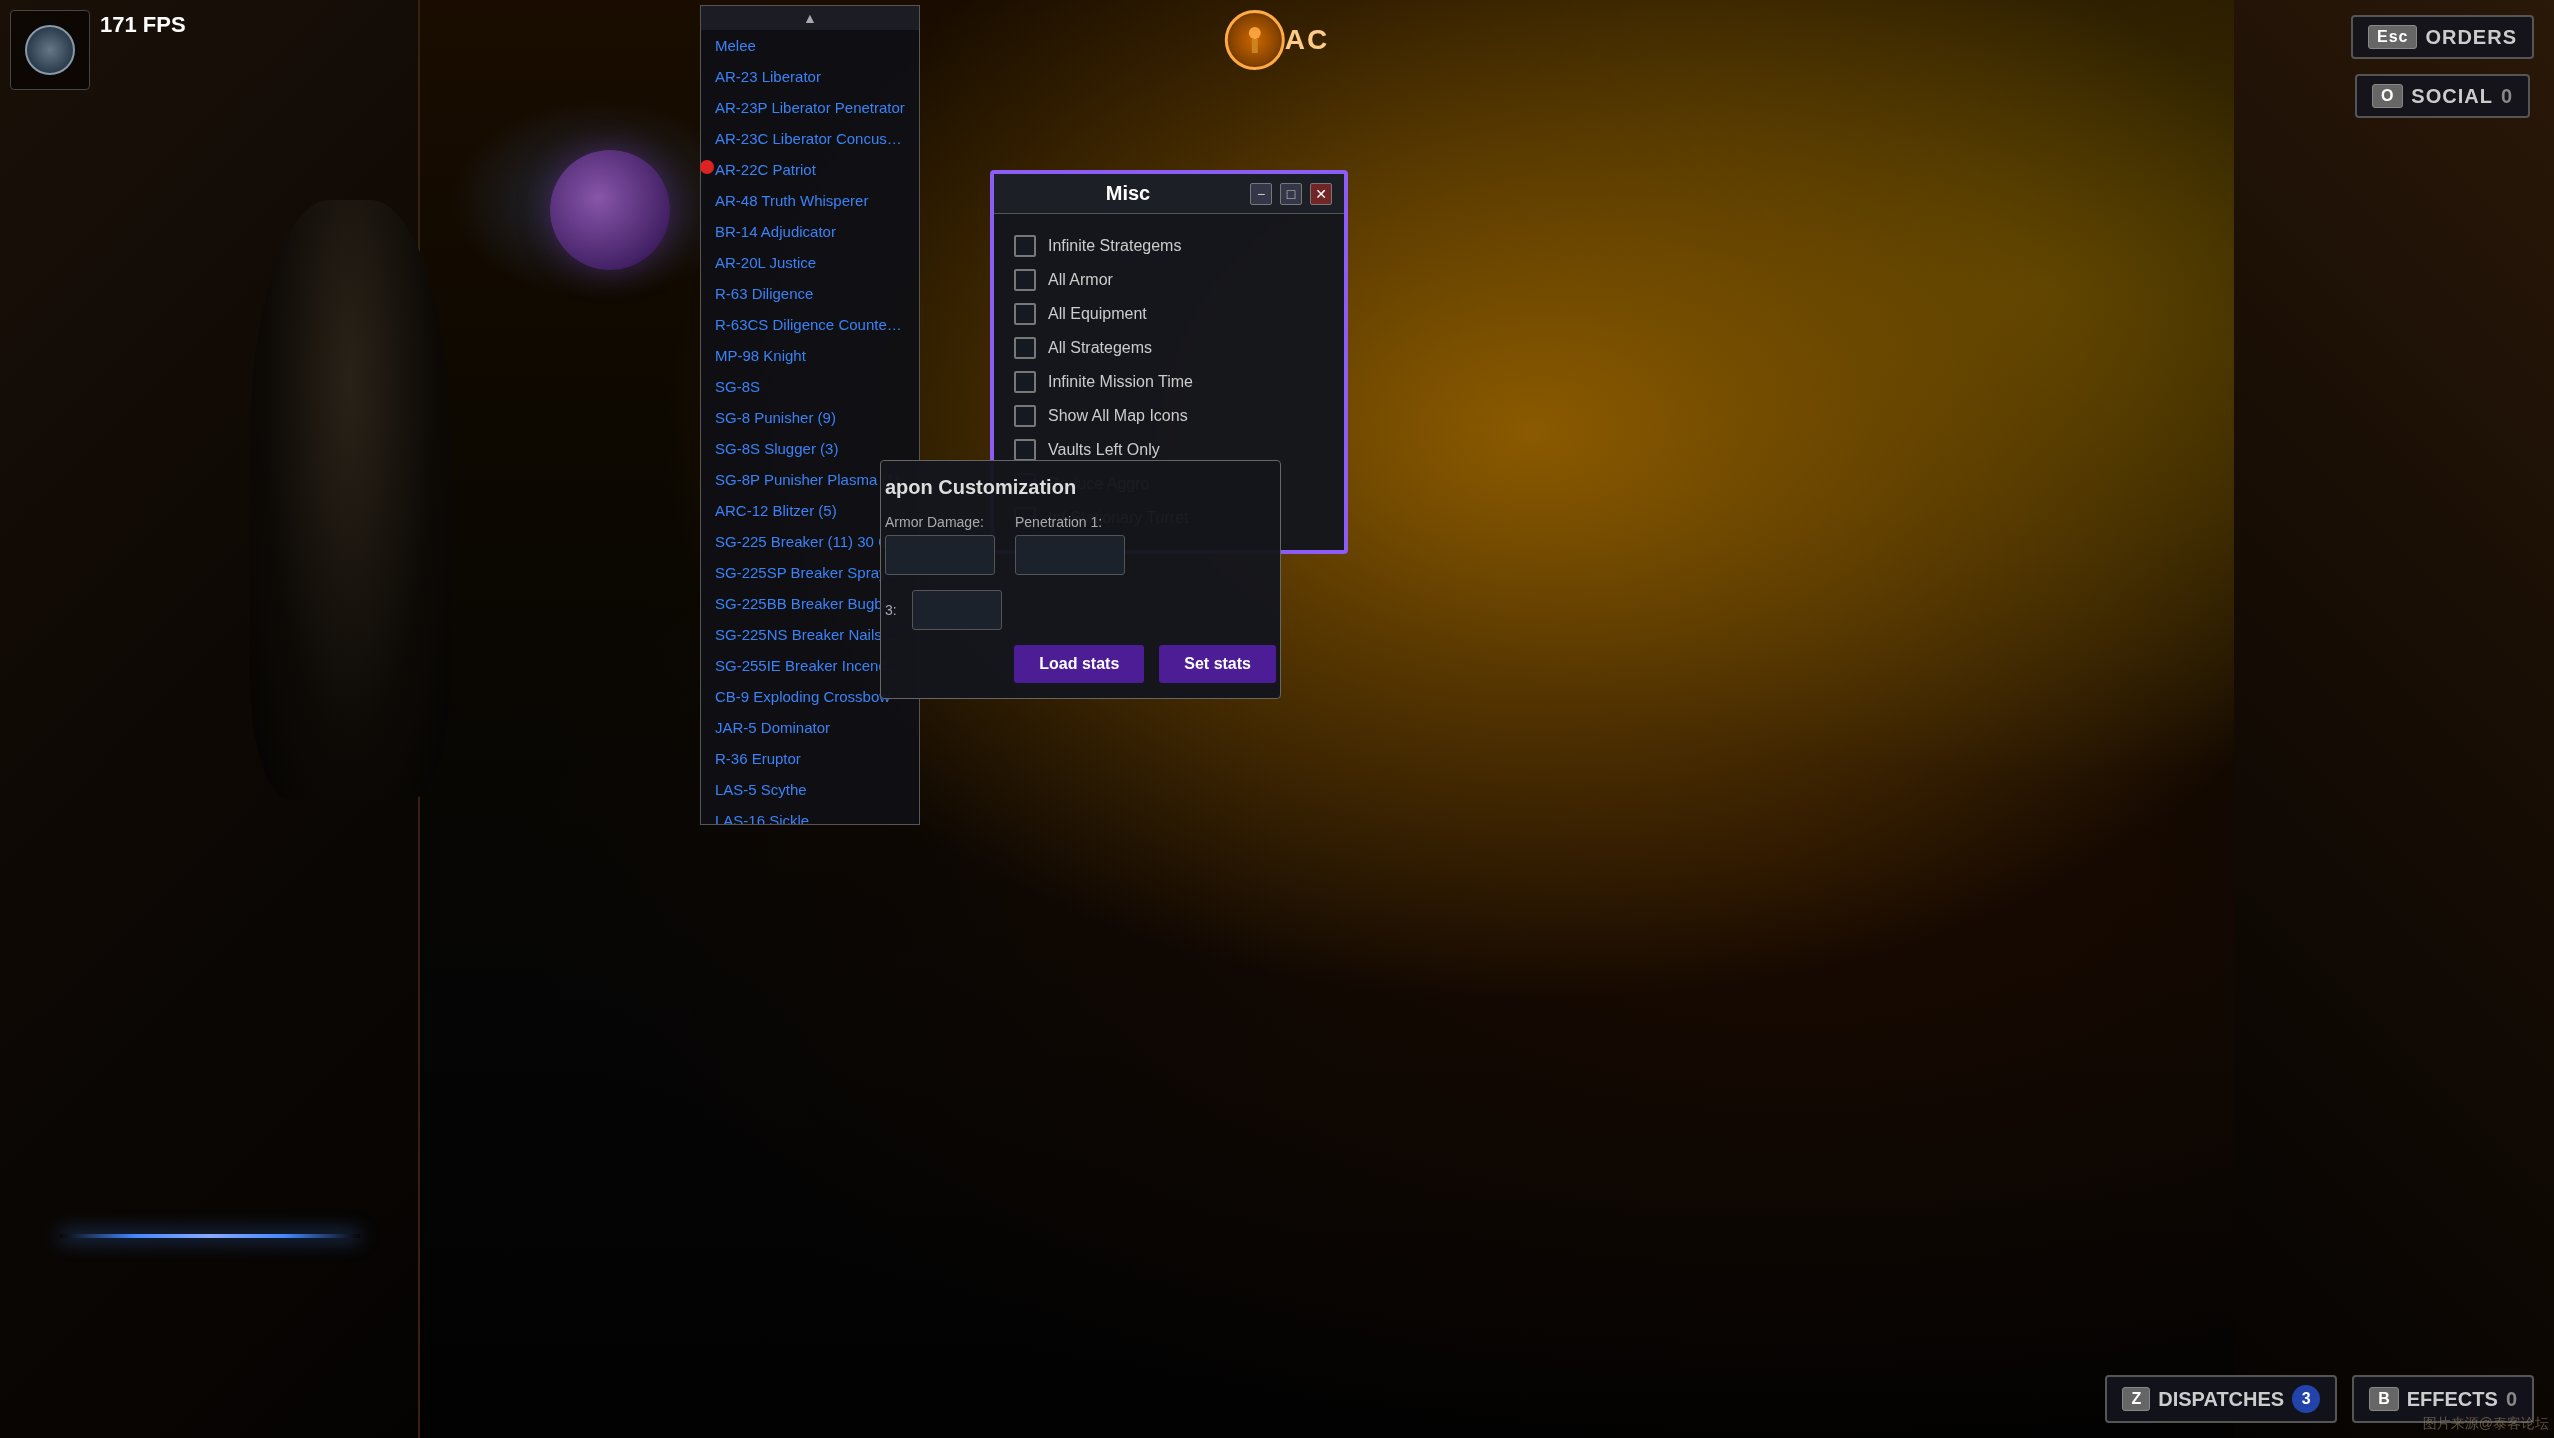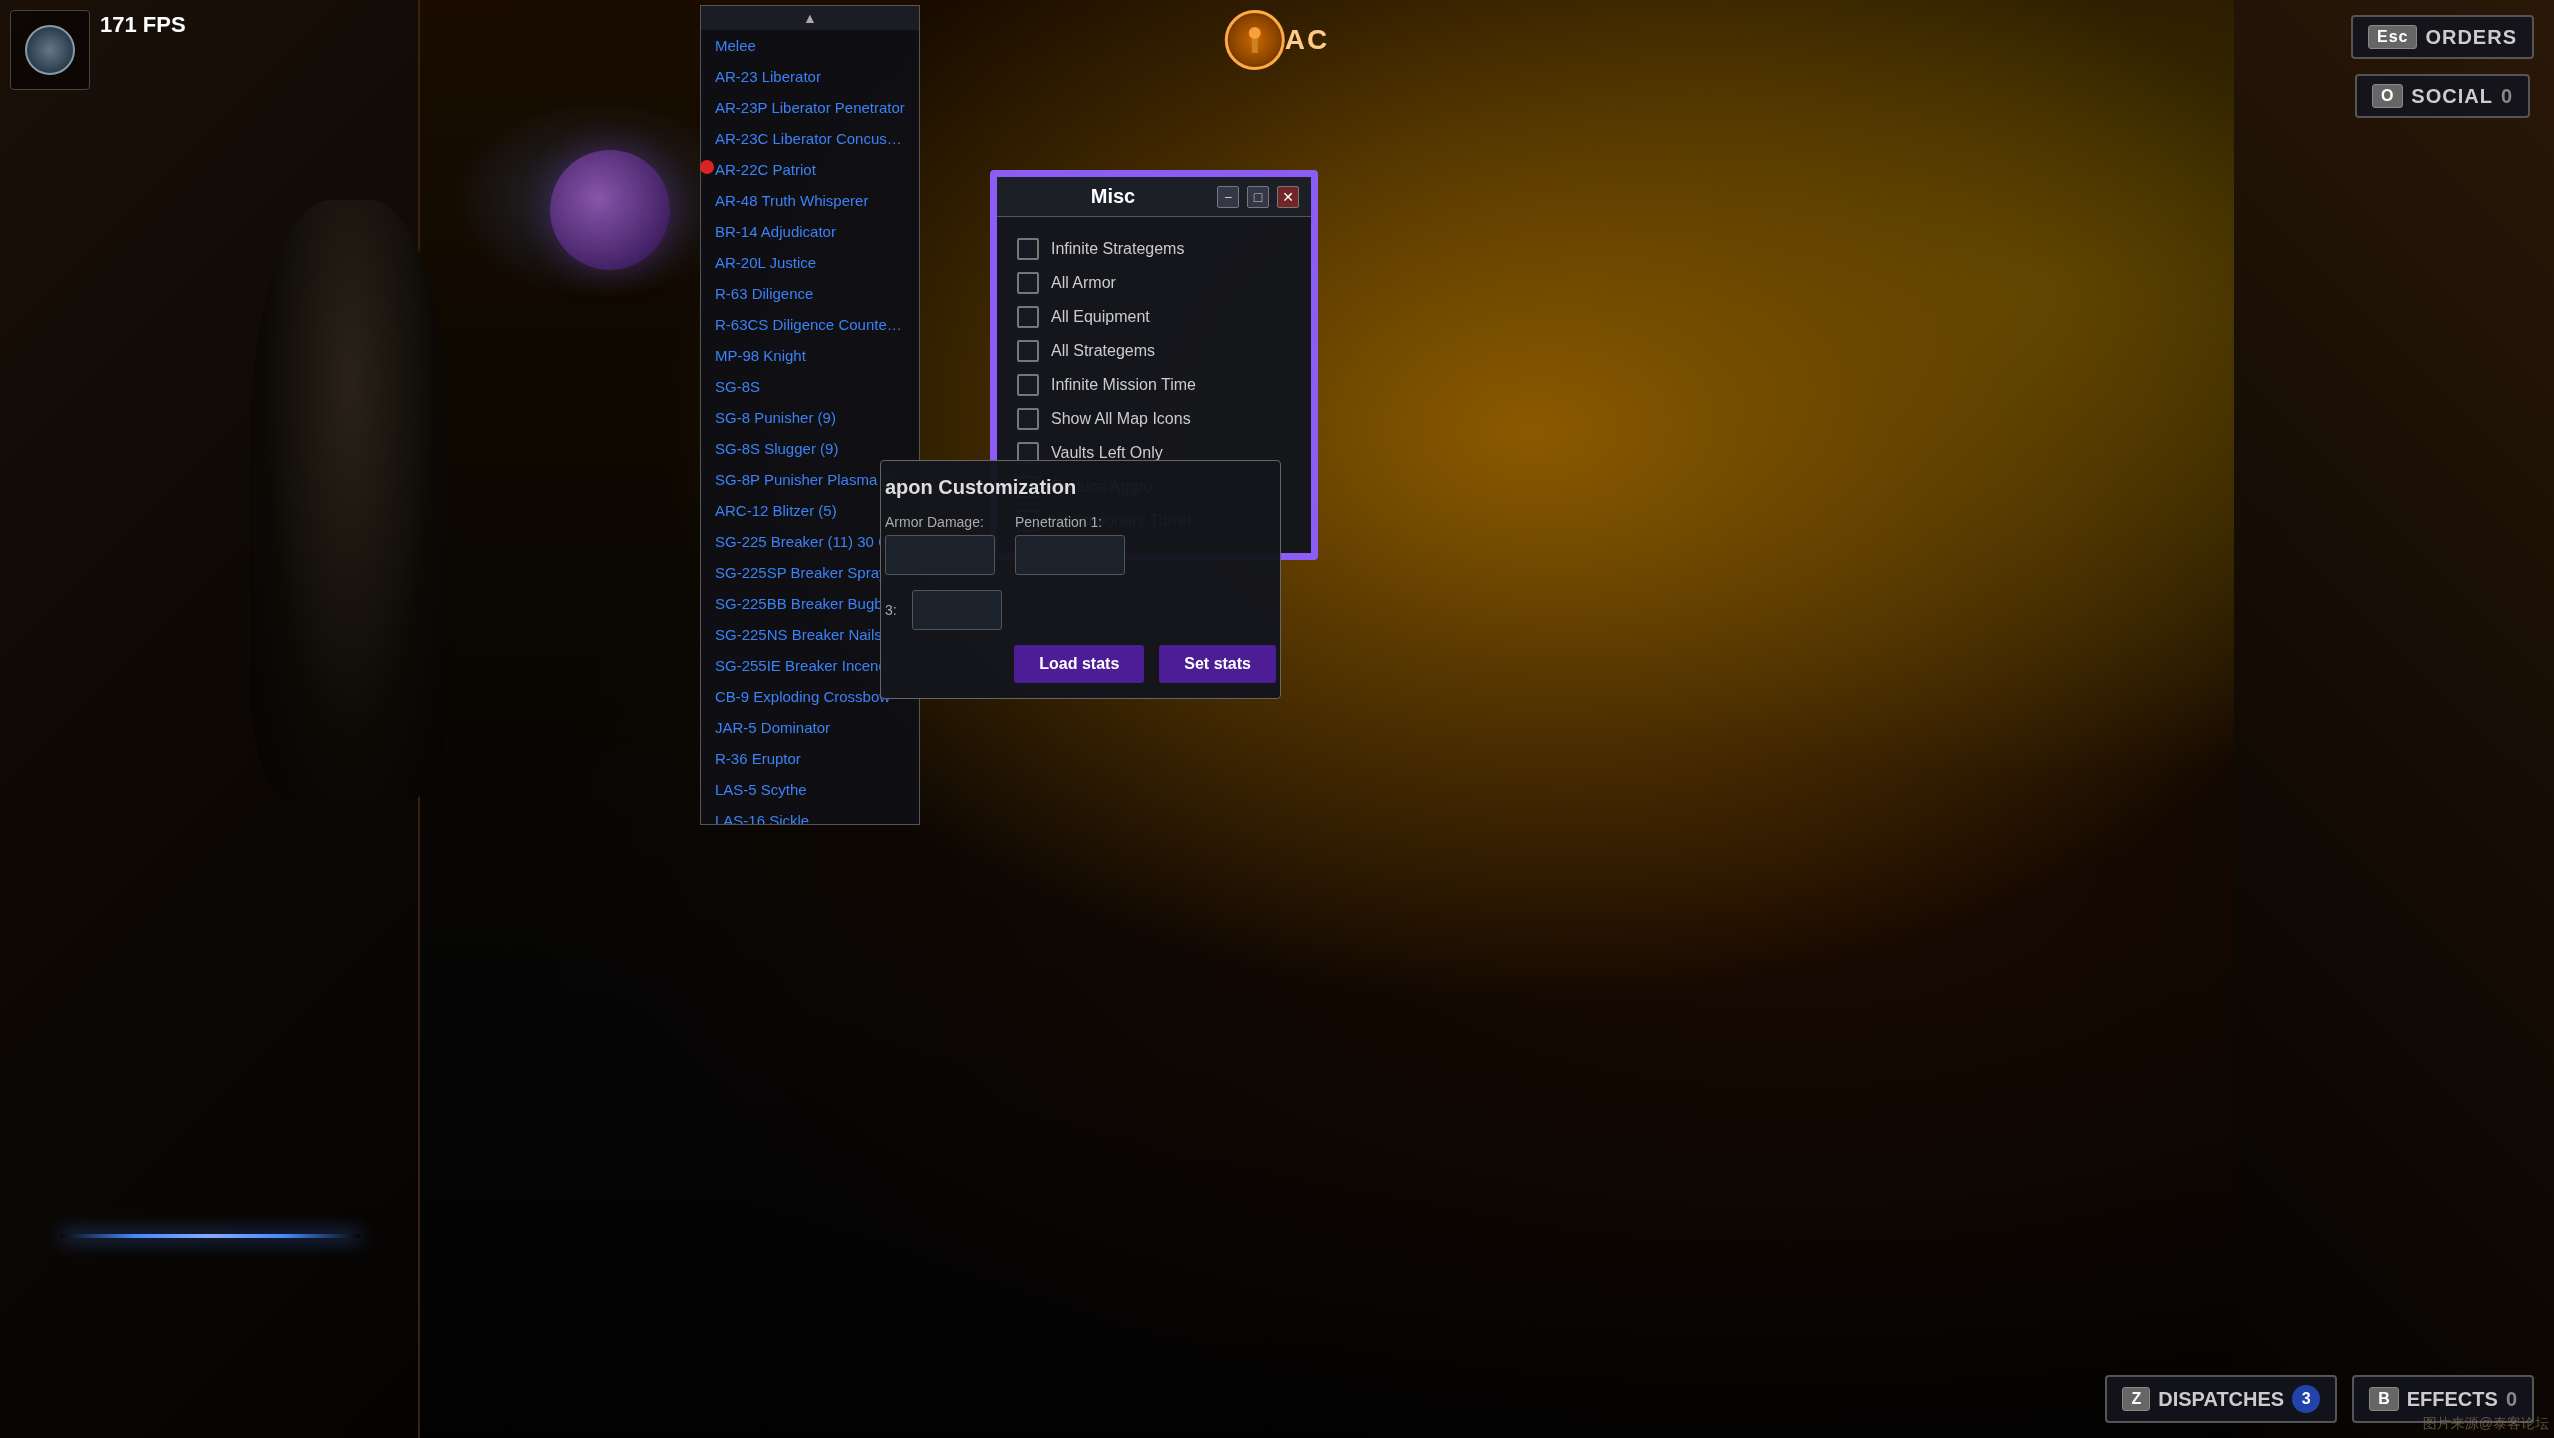--- a/index.html
+++ b/index.html
@@ -245,23 +245,23 @@
       white-space: nowrap;
       overflow: hidden;
       text-overflow: ellipsis;
     }
 
     
     #misc-panel {
       position: absolute;
       top: 170px;
       left: 990px;
-      width: 328px;
+      width: 358px;
       background: rgba(20, 22, 28, 0.97);
-      border: 7px solid #8b5cf6;
+      border: 4px solid #8b5cf6;
       border-radius: 4px;
       z-index: 200;
     }
 
     .misc-titlebar {
       display: flex;
       align-items: center;
       justify-content: space-between;
       padding: 8px 12px;
       background: rgba(30,32,40,0.95);
@@ -514,21 +514,21 @@
       <div class="dropdown-item">AR-23C Liberator Concussive</div>
       <div class="dropdown-item">AR-22C Patriot</div>
       <div class="dropdown-item">AR-48 Truth Whisperer</div>
       <div class="dropdown-item">BR-14 Adjudicator</div>
       <div class="dropdown-item">AR-20L Justice</div>
       <div class="dropdown-item">R-63 Diligence</div>
       <div class="dropdown-item">R-63CS Diligence Counter Sniper</div>
       <div class="dropdown-item">MP-98 Knight</div>
       <div class="dropdown-item">SG-8S</div>
       <div class="dropdown-item">SG-8 Punisher (9)</div>
-      <div class="dropdown-item">SG-8S Slugger (9)</div>
+      <div class="dropdown-item">SG-8S Slugger (3)</div>
       <div class="dropdown-item">SG-8P Punisher Plasma (1)</div>
       <div class="dropdown-item">ARC-12 Blitzer (5)</div>
       <div class="dropdown-item">SG-225 Breaker (11) 30 6 2</div>
       <div class="dropdown-item">SG-225SP Breaker Spray&amp;Pray (16)</div>
       <div class="dropdown-item">SG-225BB Breaker Bugbiter (7)</div>
       <div class="dropdown-item">SG-225NS Breaker Nailspitter (11)</div>
       <div class="dropdown-item">SG-255IE Breaker Incendiary (12)</div>
       <div class="dropdown-item">CB-9 Exploding Crossbow</div>
       <div class="dropdown-item">JAR-5 Dominator</div>
       <div class="dropdown-item">R-36 Eruptor</div>

